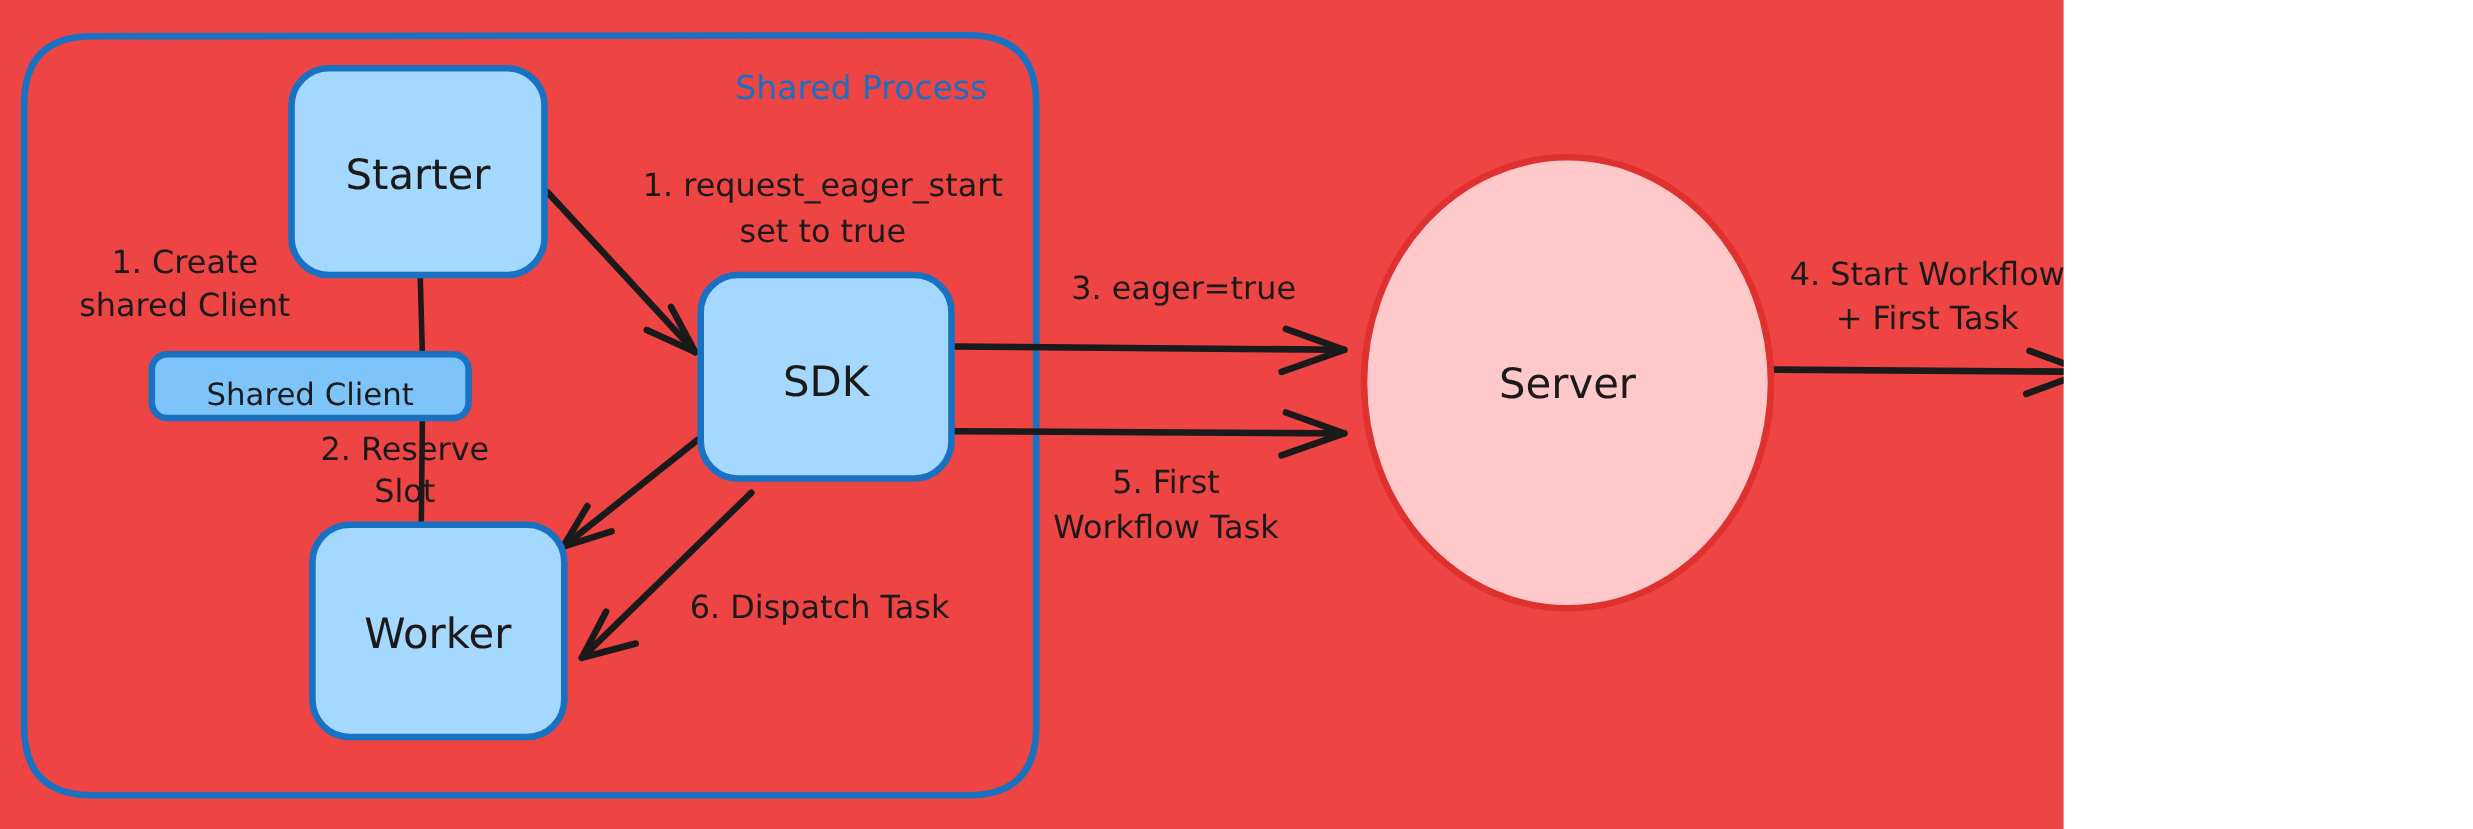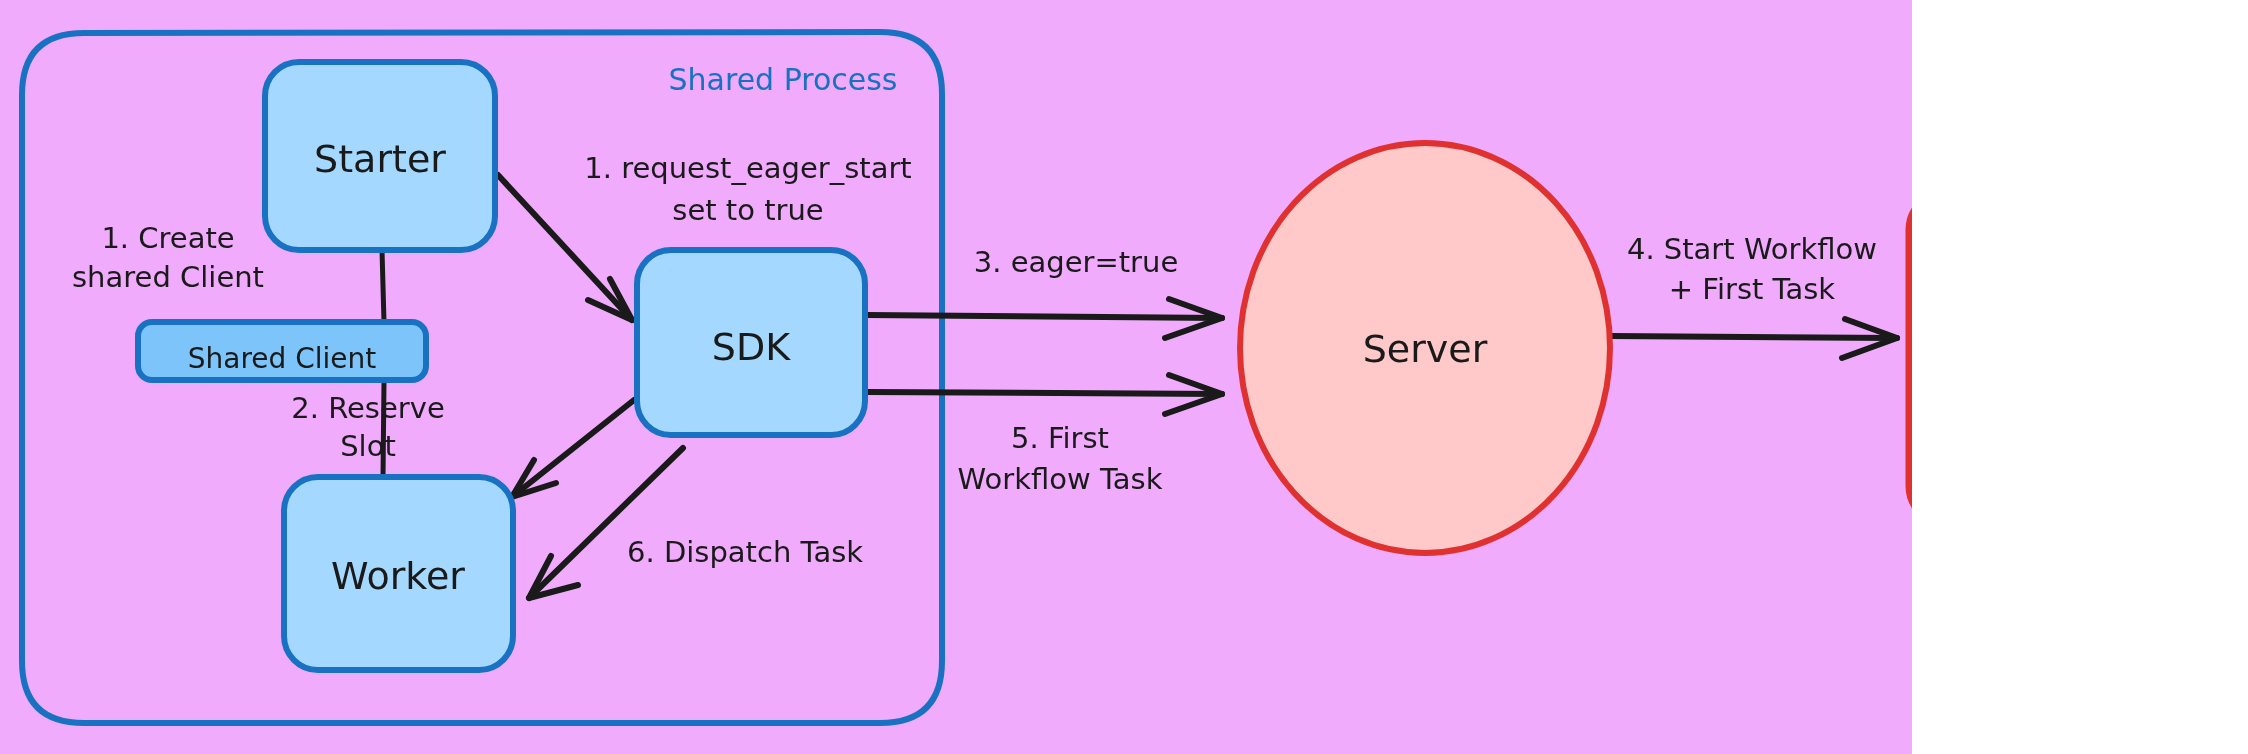--- a/index.html
+++ b/index.html
@@ -7,23 +7,22 @@
     padding: 0;
     background: #ffffff;
   }
   body {
     font-family: "DejaVu Sans", sans-serif;
   }
   #canvas {
     position: relative;
     width: 1876px;
     height: 754px;
-    background: #f0abfc;
+    background: #ef4444;
     overflow: hidden;
-    padding-left: 36px;
   }
   svg.layer {
     position: absolute;
     left: 0;
     top: 0;
     width: 2248px;
     height: 754px;
   }
   .node-label {
     font-family: "DejaVu Sans", sans-serif;

